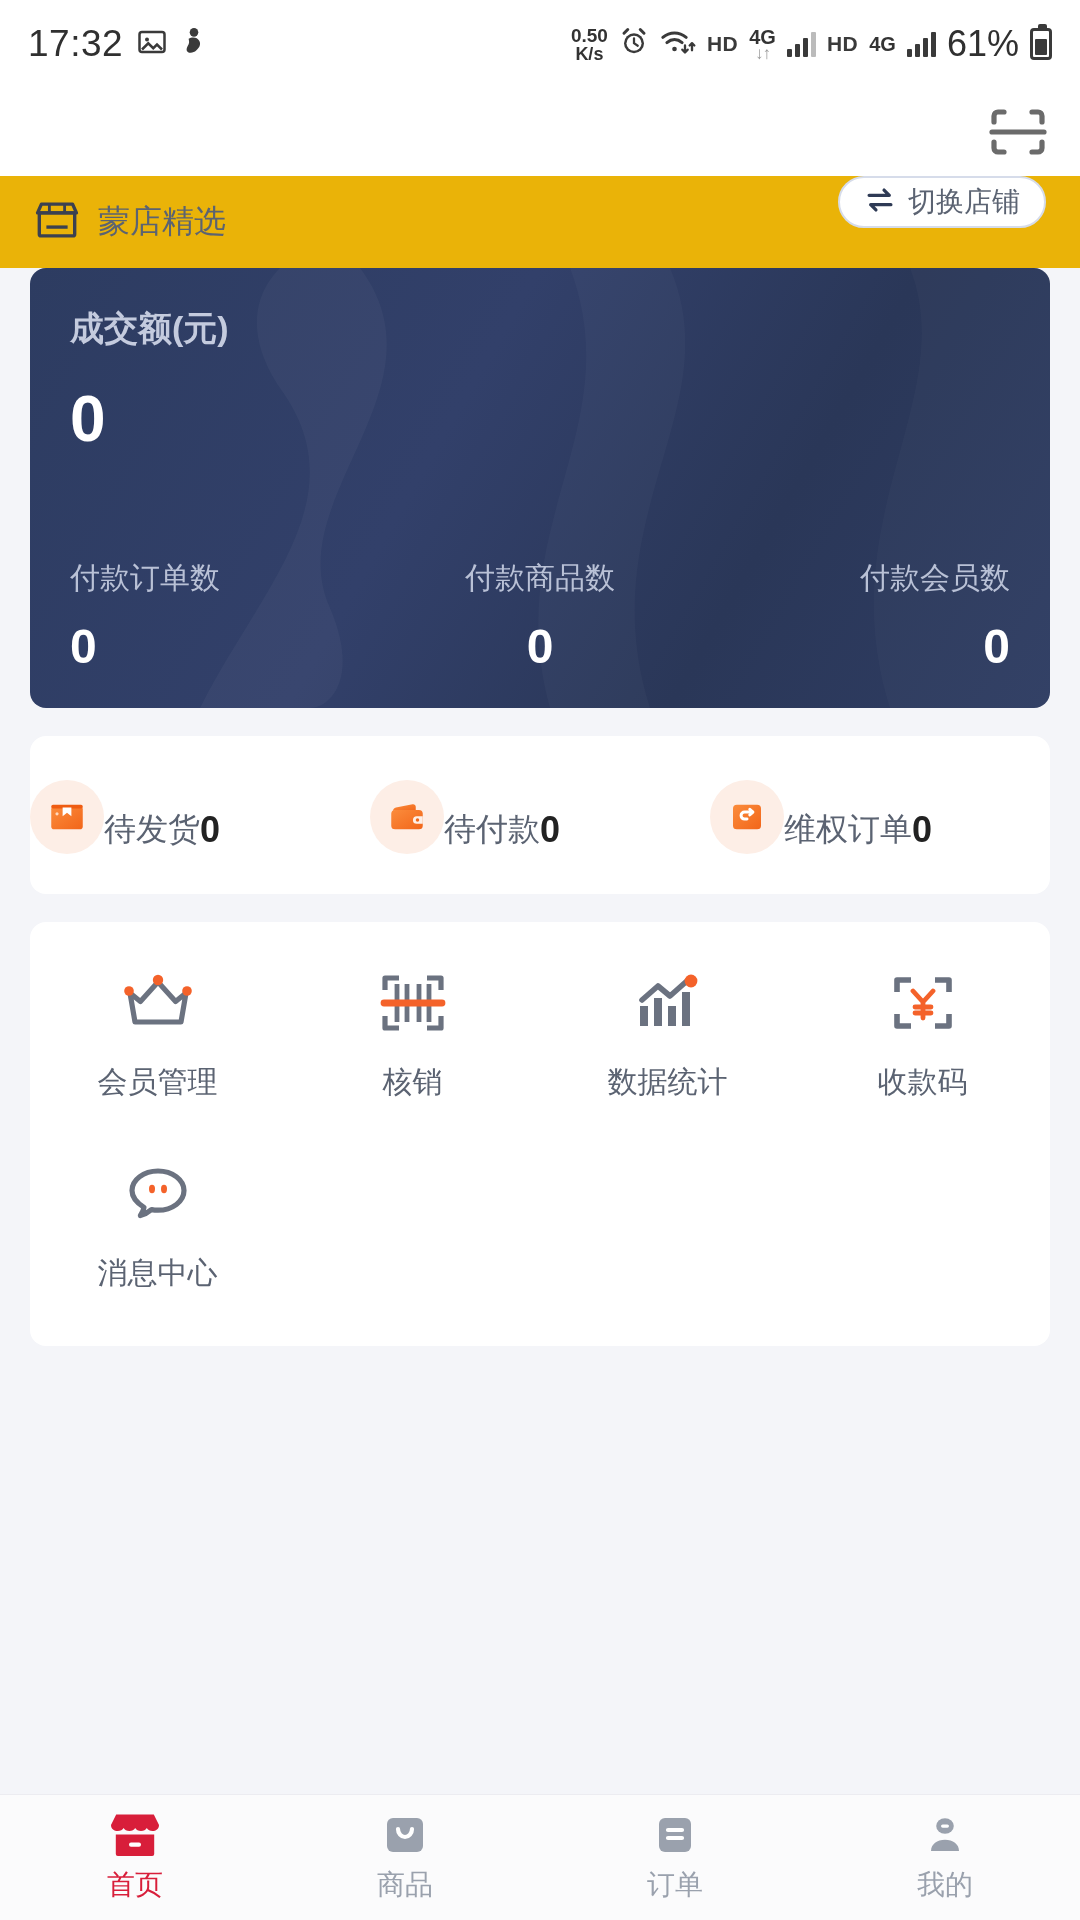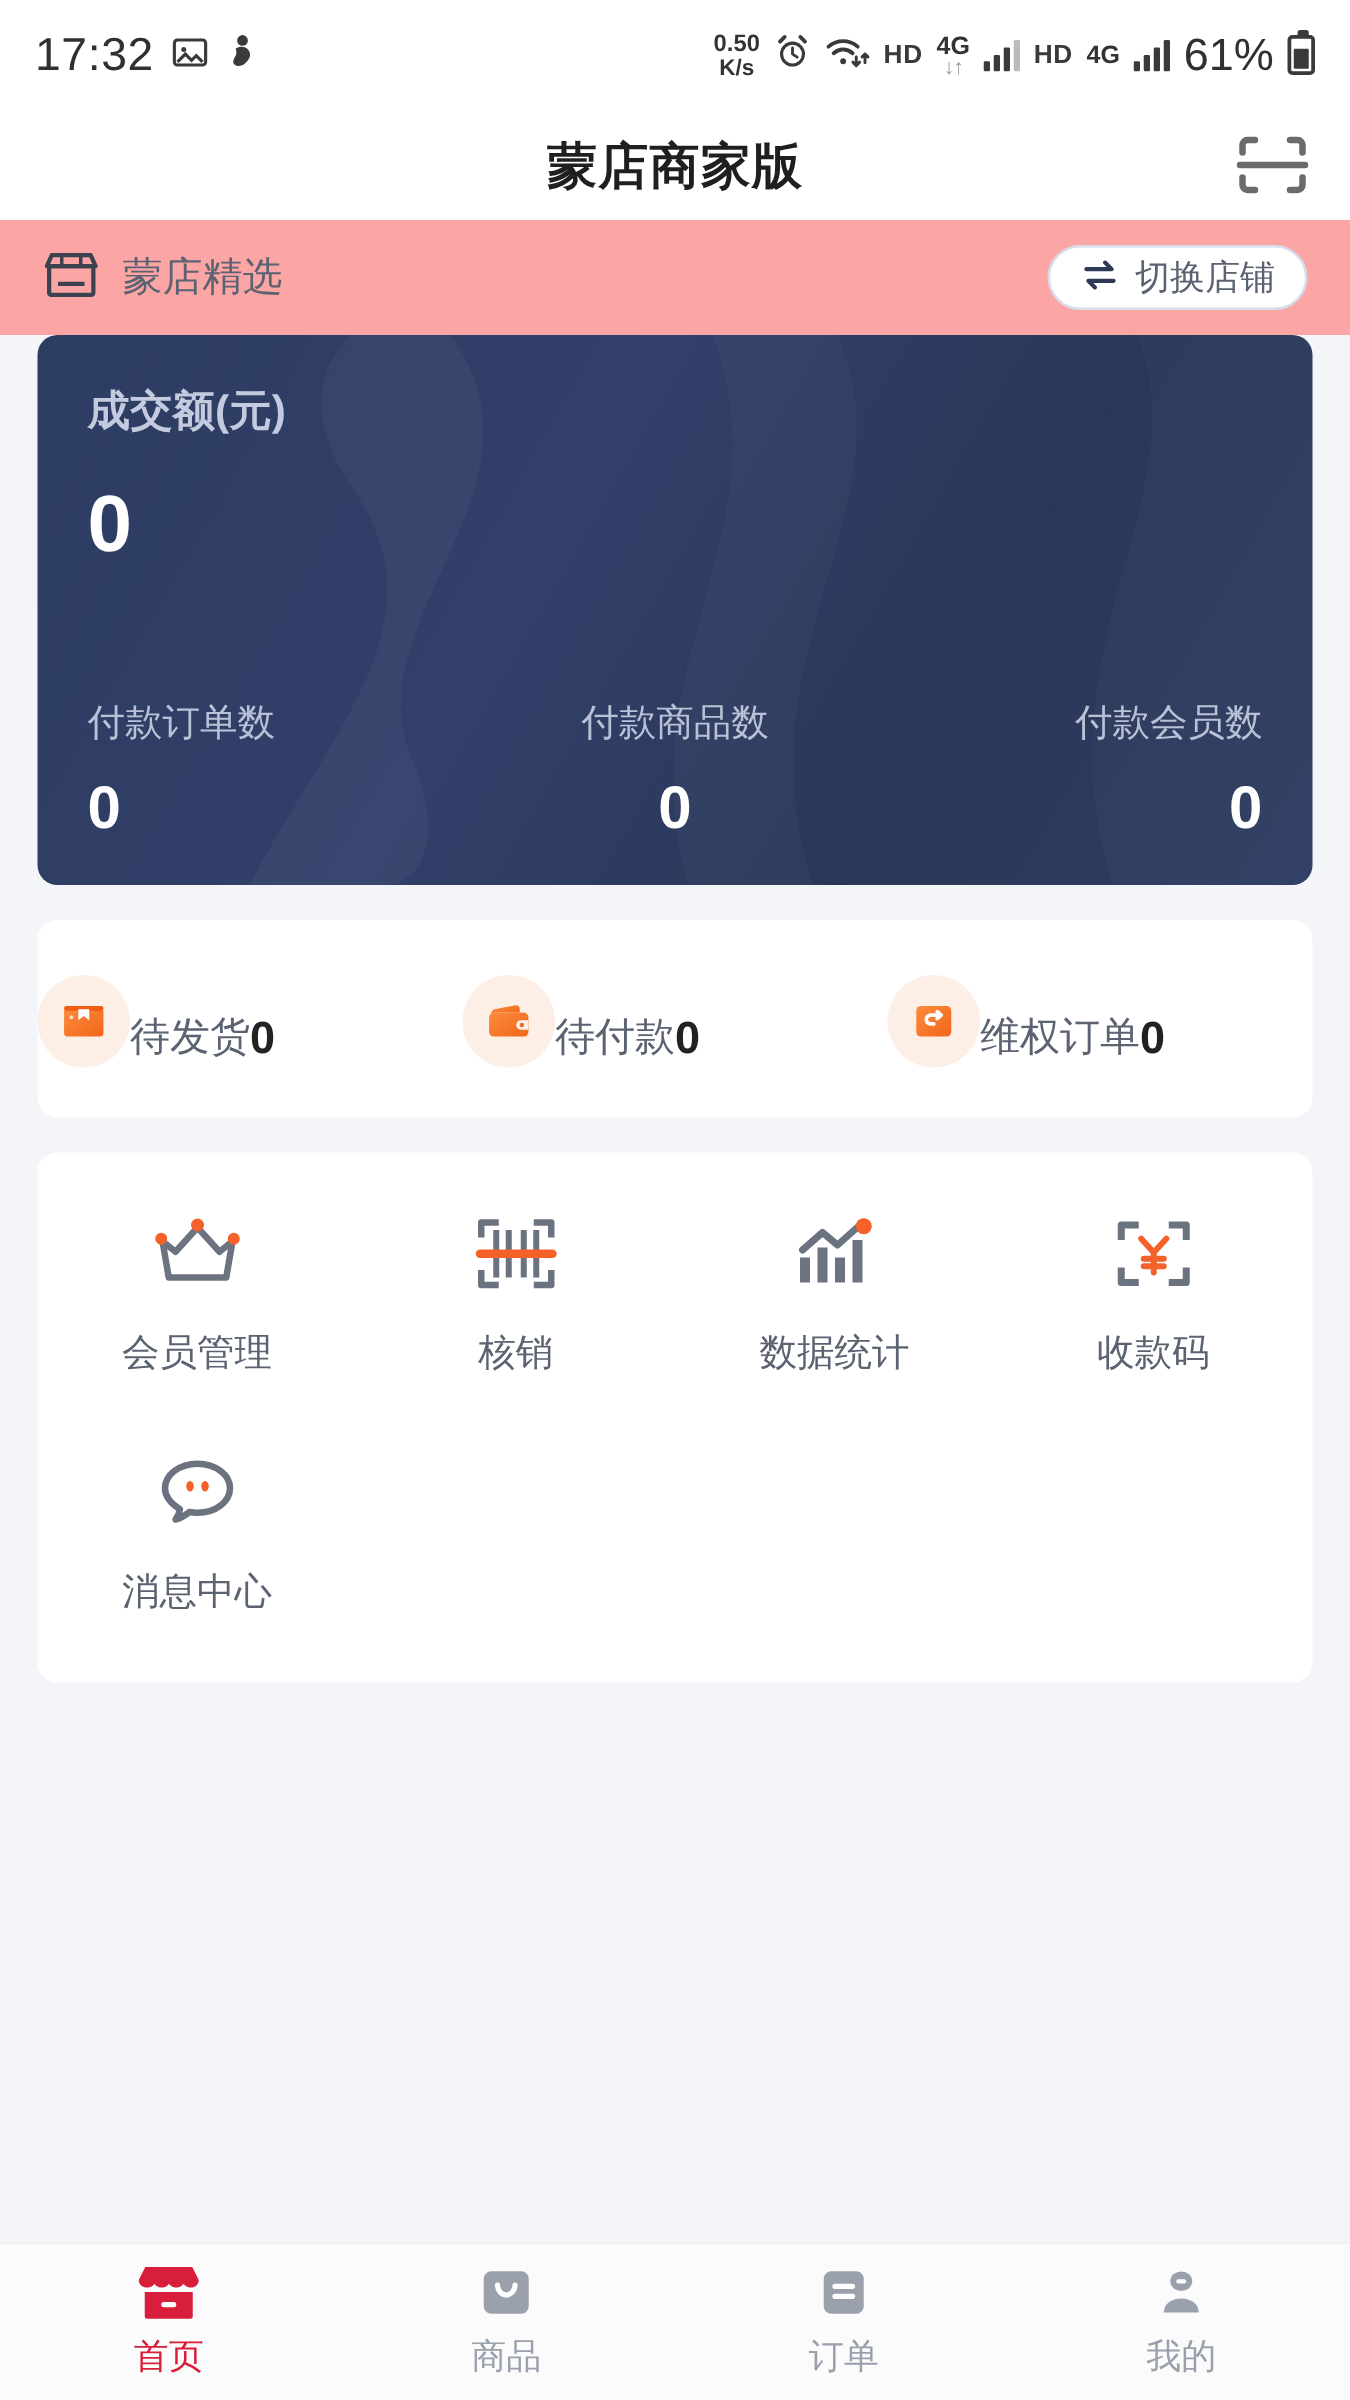--- a/index.html
+++ b/index.html
@@ -42,22 +42,22 @@
   .appbar {
     height:88px; flex:0 0 88px; background:#fff;
     display:flex; align-items:center; justify-content:center;
     position:relative;
   }
   .appbar .title { font-size:40px; font-weight:bold; color:#1f1f1f; letter-spacing:1px; }
   .scan-btn { position:absolute; right:30px; top:50%; transform:translateY(-50%); width:64px; height:56px; }
 
   
   .shoprow {
-    flex:0 0 92px; display:flex; align-items:center; padding:0 34px;
-    background:#fca5a5;
+    flex:0 0 92px; display:flex; padding:0 34px;
+    background:#eab308;
   }
   .shop-left { display:flex; align-items:center; gap:18px; }
   .shop-name { font-size:32px; color:#5b6372; }
   .switch-pill {
     margin-left:auto; display:flex; align-items:center; gap:12px;
     height:52px; padding:0 24px; border:2px solid #d6dcea; border-radius:26px;
     background:#ffffff;
   }
   .switch-pill .lbl { font-size:28px; color:#5b6372; }
 
@@ -177,21 +177,20 @@
           <i></i>
           <i></i>
           <i></i>
         </span>
       <span class="batt-pct">61%</span>
       <span class="batt"></span>
     </div>
   </div>
 
   <div class="appbar">
-    <div class="title">蒙店商家版</div>
     <div class="scan-btn">
       <svg width="64" height="56" viewBox="0 0 32 28">
         <path d="M4 9V6a2 2 0 012-2h3M28 9V6a2 2 0 00-2-2h-3M4 19v3a2 2 0 002 2h3M28 19v3a2 2 0 01-2 2h-3" fill="none" stroke="#6b6b6b" stroke-width="2.6" stroke-linecap="round"></path>
         <path d="M3 14h26" stroke="#6b6b6b" stroke-width="2.6" stroke-linecap="round"></path>
       </svg>
     </div>
   </div>
 
   <div class="shoprow">
     <div class="shop-left">

